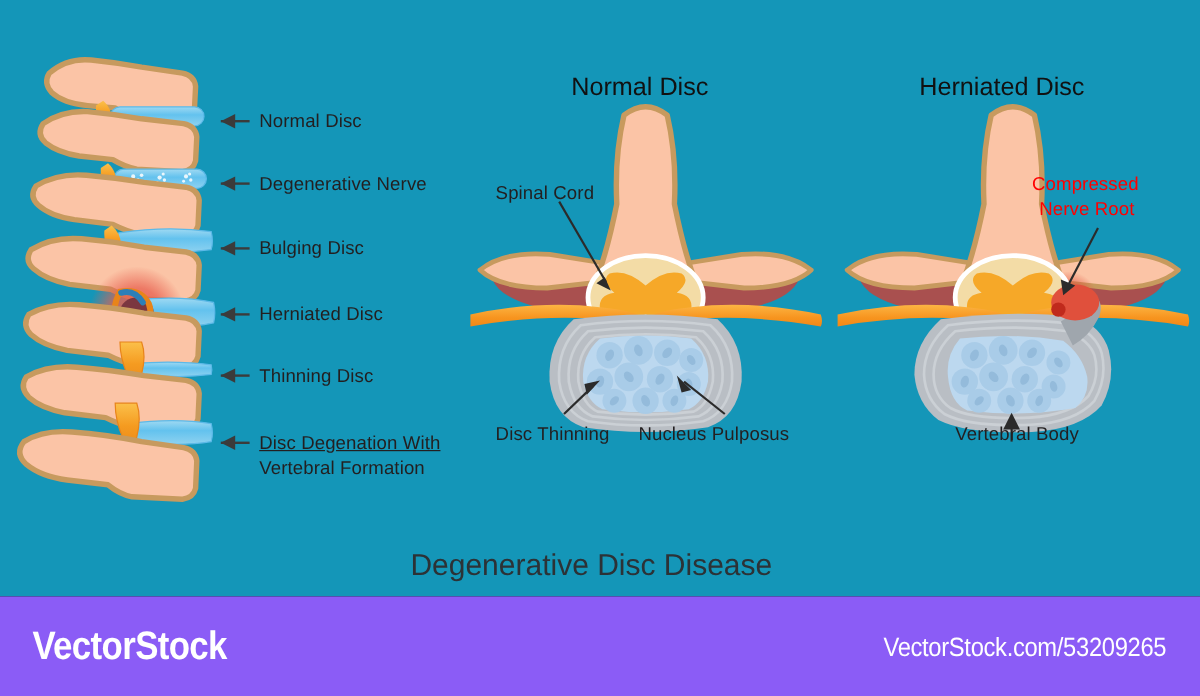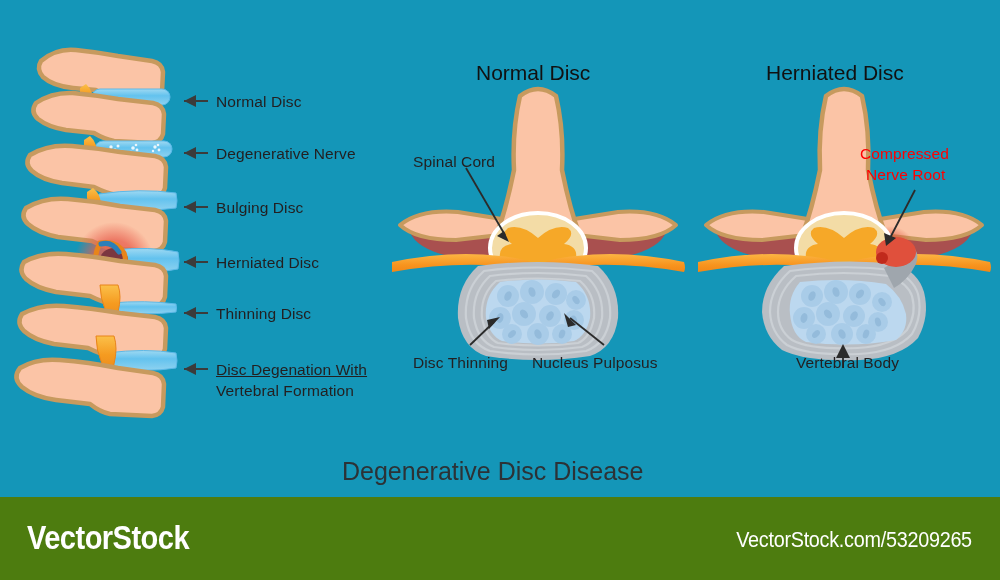--- a/index.html
+++ b/index.html
@@ -34,21 +34,21 @@
   #caption{
     position:absolute;
     color:#2c3236;
     font-size:25px;
     white-space:nowrap;
   }
 
   
   #wm{
     position:absolute;left:0;top:497px;width:1000px;height:83px;
-    background:#4d7c0f;
+    background:#8b5cf6;
   }
   #wm .brand{
     position:absolute;left:27px;top:22px;
     color:#fff;font-size:33px;font-weight:bold;
     letter-spacing:-.6px;
     transform:scaleX(.88);transform-origin:left center;
   }
   #wm .url{
     position:absolute;right:28px;top:30px;
     color:#fff;font-size:22px;

